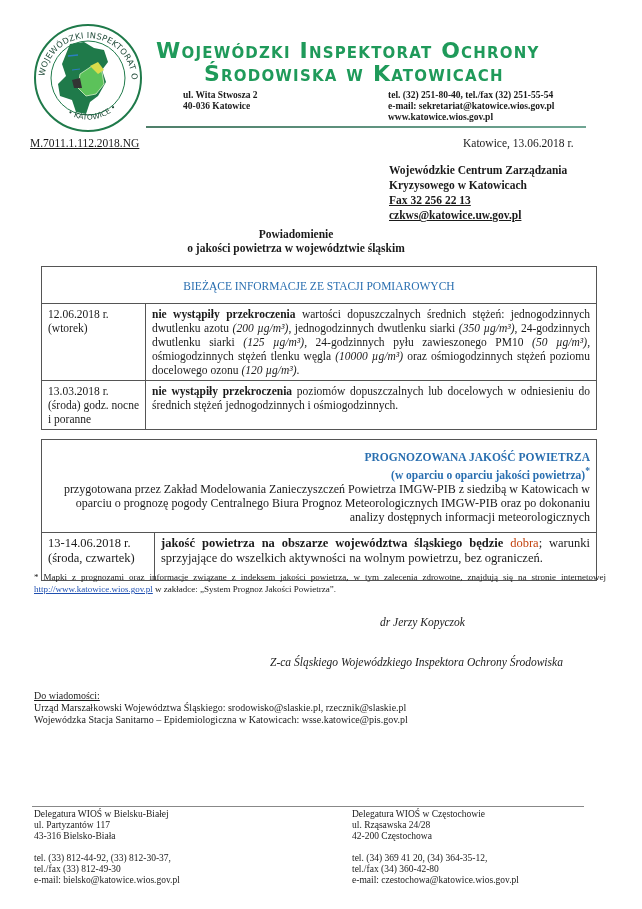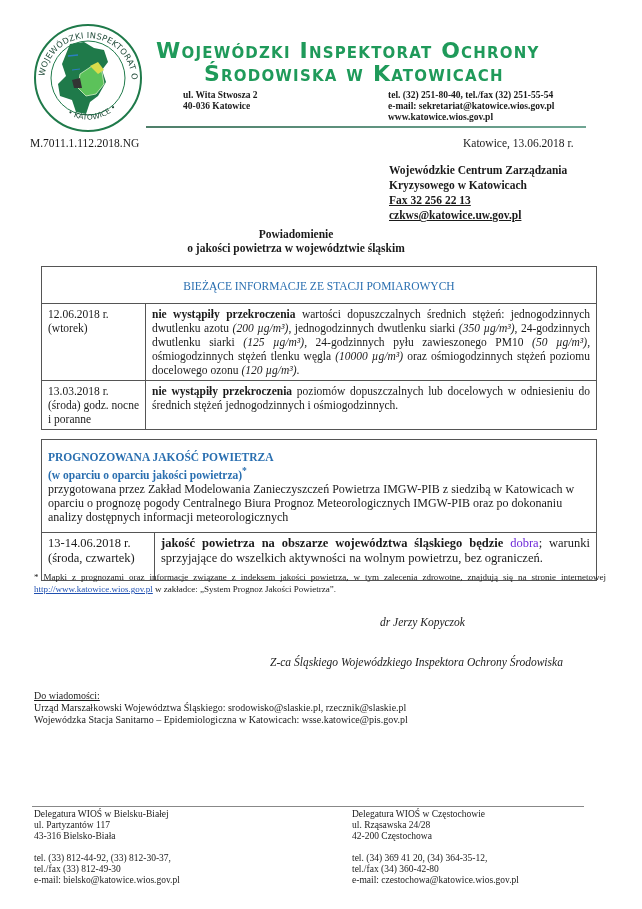--- a/index.html
+++ b/index.html
@@ -14,44 +14,44 @@
   #title1 { left: 156px; top: 38px; font-size: 22px; }
   #title2 { left: 204px; top: 61px; font-size: 22px; }
   .hdr-small { font-size: 9.5px; font-weight: bold; line-height: 11px; white-space: nowrap; }
   #addr { left: 183px; top: 90px; }
   #contact { left: 388px; top: 90px; }
   #hdr-rule { left: 146px; top: 126px; width: 440px; height: 2px;
               background: linear-gradient(to right, #4f7f6a, #6fa593); }
 
   
   .meta-line { font-size: 11.5px; white-space: nowrap; }
-  #ref { left: 30px; top: 137px; }
+  #ref { left: 30px; top: 137px; text-decoration: underline; }
   #date { left: 463px; top: 137px; }
 
   
   #recipient { left: 389px; top: 163px; font-size: 11.5px; font-weight: bold; line-height: 15px; }
   #recipient .u { text-decoration: underline; }
 
   
   #subject { left: 0; top: 227px; width: 592px; text-align: center; font-size: 11.5px;
              font-weight: bold; line-height: 14px; }
 
   
   table { border-collapse: collapse; position: absolute; left: 41px; width: 556px; font-size: 11.5px; }
   td { border: 1px solid #555; vertical-align: top; padding: 3px 6px; line-height: 14px; }
   .sect-head { text-align: center; font-weight: normal; color: #2a6fb0; padding: 12px 6px 10px; font-size: 11.5px; }
   .date-col { width: 91px; }
   .content-col { text-align: justify; }
   #table1 { top: 266px; }
   #table2 { top: 439px; }
-  .forecast-head { text-align: left; padding: 10px 6px 8px; font-size: 11.5px; line-height: 14px; }
+  .forecast-head { text-align: right; padding: 10px 6px 8px; font-size: 11.5px; line-height: 14px; }
   .forecast-head .blue { color: #2a6fb0; font-weight: bold; }
   .forecast-head .desc { font-size: 12px; line-height: 14px; }
   .big12 { font-size: 12.5px; line-height: 15px; }
-  .green-word { color: #6d28d9; }
+  .green-word { color: #c2410c; }
   .it { font-style: italic; }
 
   
   #footnote { left: 34px; top: 571px; width: 572px; font-size: 9px; line-height: 12px; text-align: justify; }
   #footnote a { color: #1f4fb0; text-decoration: underline; }
 
   
   #sig-name { left: 380px; top: 616px; font-size: 11.5px; font-style: italic; white-space: nowrap; }
   #sig-title { left: 270px; top: 656px; font-size: 11.5px; font-style: italic; white-space: nowrap; }
 

